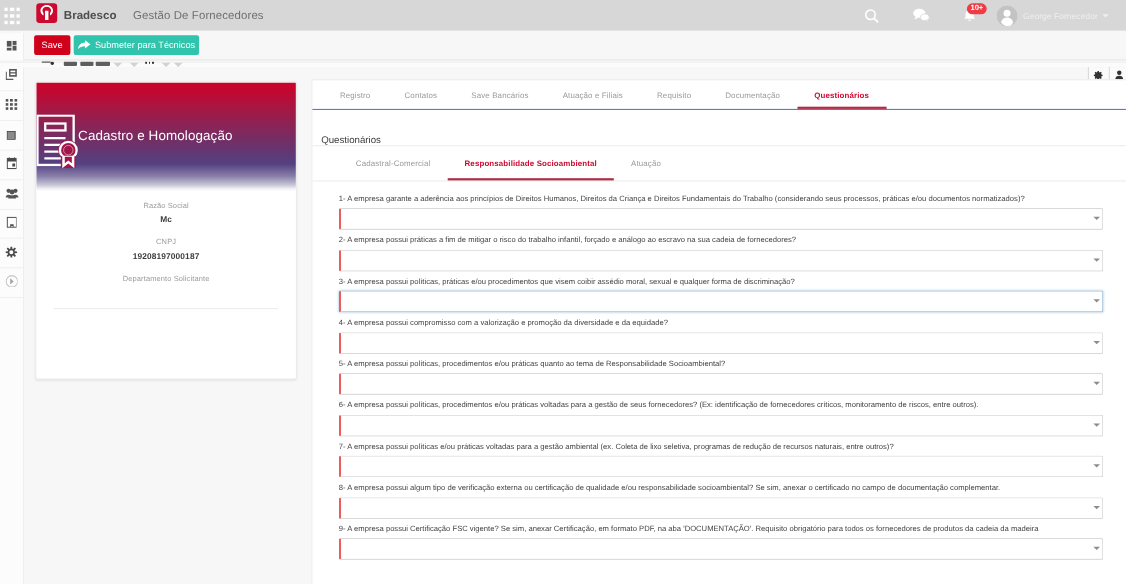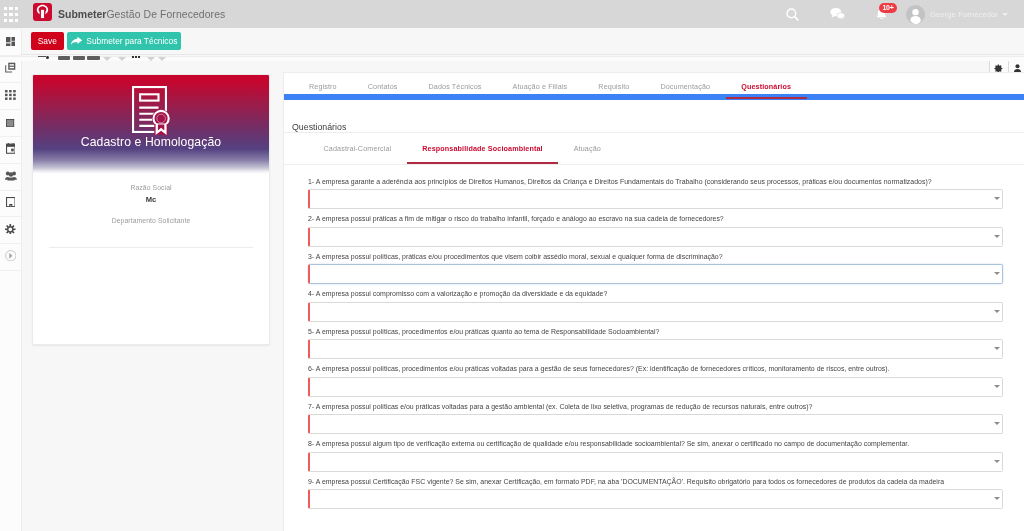--- a/index.html
+++ b/index.html
@@ -19,21 +19,21 @@
            justify-content:flex-start; padding-left:4px; padding-top:1px; }
   .dots9{ width:14px; height:15px; display:grid; grid-template-columns:repeat(3,1fr);
           grid-template-rows:repeat(3,1fr); gap:2.4px; }
   .dots9 i{ background:#fdfdfd; display:block; }
   .brand{ display:flex; align-items:center; margin-left:11px; }
   .brand-mark{ width:19px; height:18px; background:#cc092f; border-radius:3px;
                display:flex; align-items:center; justify-content:center;
                margin-top:-4px; }
   .brand-name{ font-size:10.5px; font-weight:bold; color:#4d4d4d; margin-left:6px;
                letter-spacing:0; }
-  .app-title{ font-size:10.4px; color:#6f6f6f; letter-spacing:.1px; }
+  .app-title{ font-size:10.4px; color:#6f6f6f; margin-left:15px; letter-spacing:.1px; }
   .topbar-right{ position:absolute; right:0; top:0; display:flex;
                  align-items:center; height:28px; }
   .ticon{ display:flex; align-items:center; justify-content:center; width:20px;
           height:28px; }
   .topbar-right .ticon:nth-child(1){ margin-right:25px; }
   .topbar-right .ticon:nth-child(2){ margin-right:24px; }
   .bell-wrap{ position:relative; }
   .badge{ position:absolute; top:3px; left:8px; background:#ee3c45; color:#fff;
           font-size:7px; font-weight:bold; line-height:10px; height:10px;
           width:18px; text-align:center; border-radius:5px; letter-spacing:-.2px; }
@@ -91,35 +91,35 @@
 
   
   .infocard{ background:#fff; border:1px solid #ebebeb; border-radius:2px;
              box-shadow:0 1px 2px rgba(0,0,0,.07); height:271px;
              overflow:hidden; }
   .card-hero{ height:99px; position:relative;
     background:linear-gradient(to bottom,
       #c8052c 0px, #c5062e 6px, #a01a47 27px, #7d2a5f 47px,
       #663570 61px, #544180 74px, #877da8 85px, #c5c5d5 93px,
       #f4f4f8 97px, #ffffff 99px);
-    display:flex; flex-direction:column; align-items:center; }
+    display:flex; align-items:center; }
   .cert{ margin-top:11px; display:block; }
   .card-title{ color:#fff; font-size:12.2px; margin-top:-3px; letter-spacing:.1px;
                line-height:14px; }
   .card-body{ padding-top:9px; }
   .fld{ text-align:center; height:33px; }
   .fld-label{ font-size:6.8px; color:#9b9b9b; letter-spacing:.1px;
               line-height:9px; }
   .fld-value{ font-size:7.6px; color:#3b3b3b; font-weight:bold;
               line-height:10px; margin-top:3px; letter-spacing:.1px; }
   .card-sep{ height:1px; background:#ececec; margin:-2px 16px 0 16px; }
 
   
   .tabbar{ height:27px; display:flex; 
-           border-bottom:6px solid #3b82f6; padding-left:9.5px; }
+           border-bottom:1px solid #3b82f6; padding-left:9.5px; }
   .tab{ font-size:7.2px; color:#9a9a9a; padding:0 15.5px; height:26px;
         display:flex; align-items:center; cursor:pointer; position:relative;
         letter-spacing:.12px; }
   .tab.active{ color:#cc0a30; font-weight:bold; }
   .tab.active:after{ content:""; position:absolute; left:0; right:0;
         bottom:0; height:1.6px; background:#b02a43; }
   .section-head{ font-size:8.8px; color:#3c3c3c; height:33px;
         display:flex; align-items:flex-end; padding-left:8px;
         padding-bottom:0px; border-bottom:1px solid #ededed; }
   .subtabbar{ height:32px; display:flex; align-items:center;
@@ -161,21 +161,21 @@
         <i></i>
     </span>
   </div>
   <div class="brand">
     <span class="brand-mark">
       <svg viewBox="0 0 32 34" width="15" height="15.5" aria-hidden="true">
         <path fill="#ffffff" d="M16 1.4C9.1 1.4 3.5 6.5 3.5 12.7c0 4 2.4 7.6 6 9.6V17a7.6 7.6 0 0 1-2.1-4.9c0-4.1 3.9-7.3 8.6-7.3s8.6 3.2 8.6 7.3c0 1.9-.8 3.6-2.1 4.9v5.3c3.6-2 6-5.6 6-9.6C28.5 6.5 22.9 1.4 16 1.4z"></path>
         <path fill="#ffffff" d="M12.6 12.8h6.8v18.1h-6.8z"></path>
       </svg>
     </span>
-    <span class="brand-name">Submeter</span>
+    <span class="brand-name">Bradesco</span>
   </div>
   <div class="app-title">Gestão De Fornecedores</div>
   <div class="topbar-right">
     <span class="ticon">
       <svg viewBox="0 0 24 24" width="15" height="15">
           <path fill="none" stroke="#fff" stroke-width="2.3" d="M10.2 3.3a6.9 6.9 0 1 0 0 13.8 6.9 6.9 0 0 0 0-13.8z"></path>
           <path stroke="#fff" stroke-width="2.6" stroke-linecap="round" d="M15.4 15.4 20.6 20.6"></path>
         </svg>
     </span>
     <span class="ticon">
@@ -339,32 +339,36 @@
           </svg>
         </span>
         <div class="card-title">Cadastro e Homologação</div>
       </div>
       <div class="card-body">
           <div class="fld">
             <div class="fld-label">Razão Social</div>
             <div class="fld-value">Mc</div>
           </div>
           <div class="fld">
+            <div class="fld-label">CNPJ</div>
+            <div class="fld-value">19208197000187</div>
+          </div>
+          <div class="fld">
             <div class="fld-label">Departamento Solicitante</div>
           </div>
           <div class="card-sep"></div>
         </div>
     </div>
   </div>
 
   <div class="rightcol">
     <div class="tabbar">
         <div class="tab">Registro</div>
         <div class="tab">Contatos</div>
-        <div class="tab">Dados Técnicos</div>
+        <div class="tab">Save Bancários</div>
         <div class="tab">Atuação e Filiais</div>
         <div class="tab">Requisito</div>
         <div class="tab">Documentação</div>
         <div class="tab active">Questionários</div>
       </div>
     <div class="section-head">Questionários</div>
     <div class="subtabbar">
         <div class="subtab">Cadastral-Comercial</div>
         <div class="subtab active">Responsabilidade Socioambiental</div>
         <div class="subtab">Atuação</div>

